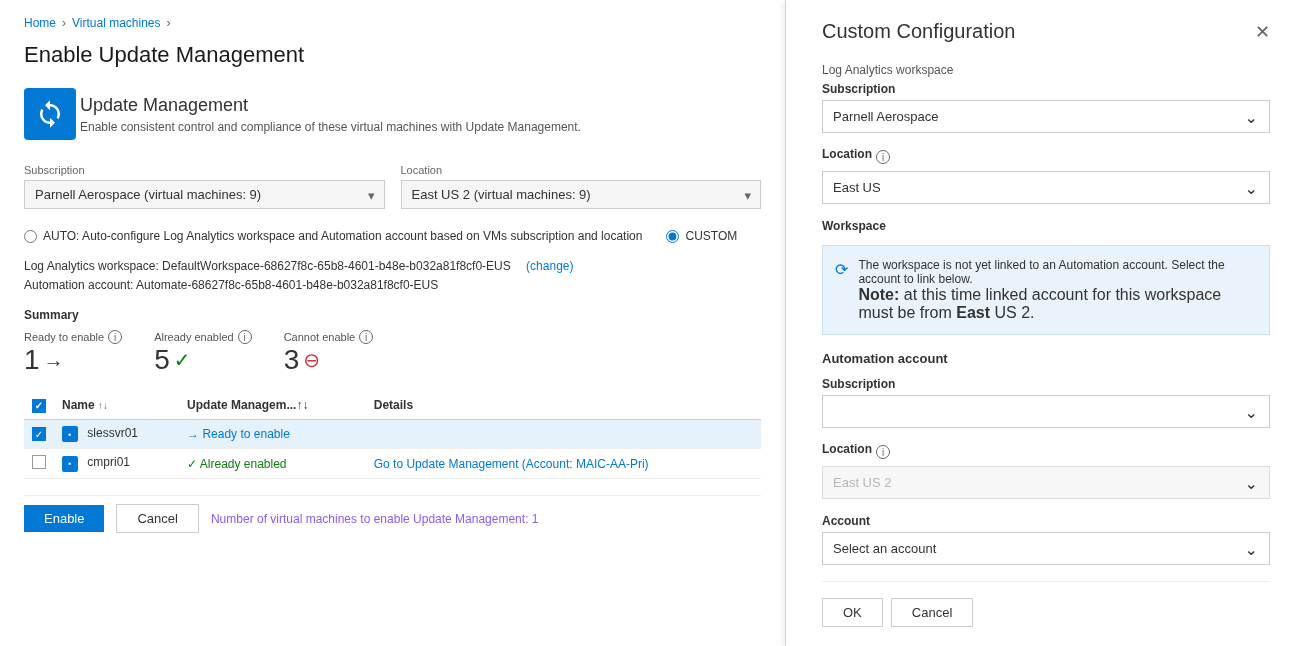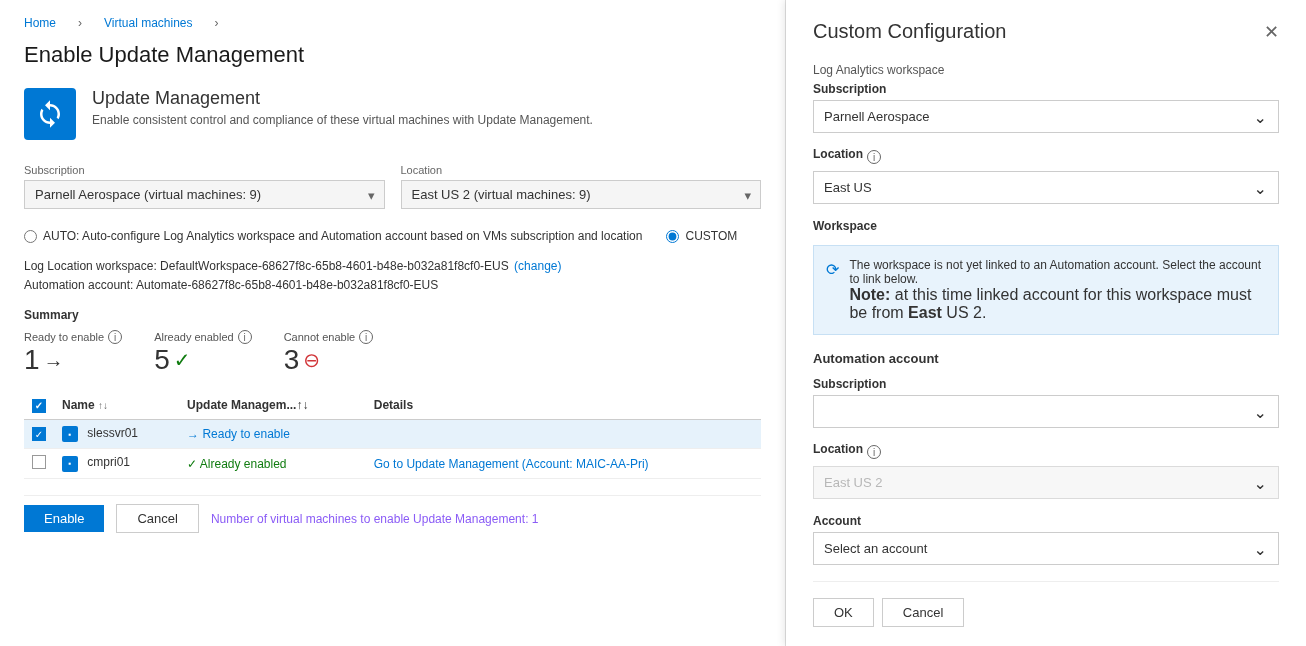--- a/index.html
+++ b/index.html
@@ -1,25 +1,25 @@
 <!DOCTYPE html>
 <html><head>
   <meta charset="utf-8">
   <style>
     * { box-sizing: border-box; margin: 0; padding: 0; }
     body { font-family: 'Segoe UI', Arial, sans-serif; font-size: 13px; background: #fff; color: #333; display: flex; height: 646px; overflow: hidden; }
 
     
     .left-panel { flex: 1; padding: 16px 24px; overflow-y: auto; border-right: 1px solid #e0e0e0; position: relative; }
-    .breadcrumb { display: flex; align-items: center; gap: 22px; font-size: 12px; color: #0078d4; margin-bottom: 12px; text-align: right; }
+    .breadcrumb { display: flex; align-items: center; gap: 6px; font-size: 12px; color: #0078d4; margin-bottom: 12px; text-align: right; }
     .breadcrumb span { color: #666; }
     .breadcrumb a { color: #0078d4; text-decoration: none; cursor: pointer; }
     .page-title { font-size: 22px; font-weight: 300; color: #1a1a1a; margin-bottom: 20px; }
 
-    .icon-banner { display: flex; align-items: flex-start; gap: 16px; margin-bottom: 24px; }
+    .icon-banner { display: flex; align-items: center; gap: 4px; margin-bottom: 24px; }
     .icon-box { width: 52px; height: 52px; background: #0078d4; border-radius: 4px; display: flex; align-items: center; justify-content: center; flex-shrink: 0; }
     .icon-box svg { width: 30px; height: 30px; fill: white; }
     .banner-text h2 { font-size: 18px; font-weight: 400; margin-bottom: 4px; }
     .banner-text p { font-size: 12px; color: #555; }
 
     .form-row { display: flex; gap: 16px; margin-bottom: 20px; }
     .form-group { flex: 1; }
     .form-label { font-size: 11px; color: #666; margin-bottom: 4px; display: block; }
     .form-select { width: 100%; border: 1px solid #ccc; padding: 6px 10px; font-size: 13px; color: #333; background: #f5f5f5; appearance: none; display: flex; align-items: center; justify-content: space-between; cursor: default; }
     .select-wrapper { position: relative; }
@@ -55,21 +55,21 @@
     .check-blue { background: #0078d4; border: 1px solid #0078d4; color: white; width: 14px; height: 14px; display: inline-flex; align-items: center; justify-content: center; font-size: 10px; }
     .check-empty { border: 1px solid #999; width: 14px; height: 14px; display: inline-block; }
 
     
     .footer { display: flex; align-items: center; gap: 12px; padding-top: 8px; border-top: 1px solid #eee; }
     .btn-enable { background: #0078d4; color: white; border: none; padding: 6px 20px; font-size: 13px; cursor: pointer; }
     .btn-cancel { background: white; color: #333; border: 1px solid #ccc; padding: 6px 20px; font-size: 13px; cursor: pointer; }
     .footer-note { font-size: 12px; color: #8b5cf6; }
 
     
-    .right-panel { width: 520px; flex-shrink: 0; padding: 20px 27px; overflow-y: auto; background: #fff; box-shadow: -2px 0 8px rgba(0,0,0,0.1); position: relative; }
+    .right-panel { width: 520px; flex-shrink: 0; padding: 20px 36px; overflow-y: auto; background: #fff; box-shadow: -2px 0 8px rgba(0,0,0,0.1); position: relative; }
     .panel-header { display: flex; justify-content: space-between; align-items: center; margin-bottom: 20px; }
     .panel-title { font-size: 20px; font-weight: 300; }
     .close-btn { background: none; border: none; font-size: 18px; cursor: pointer; color: #666; }
 
     .section-label { font-size: 12px; color: #555; margin-bottom: 4px; }
     .section-sublabel { font-size: 12px; font-weight: 600; color: #333; margin-bottom: 6px; }
     .right-select-wrapper { position: relative; margin-bottom: 14px; }
     .right-select-wrapper::after { content: '⌄'; position: absolute; right: 12px; top: 50%; transform: translateY(-50%); color: #333; pointer-events: none; font-size: 16px; }
     .right-select { width: 100%; border: 1px solid #ccc; padding: 8px 32px 8px 10px; font-size: 13px; color: #333; background: white; appearance: none; cursor: pointer; outline: none; }
     .right-select.active-blue { border: 2px solid #0078d4; }
@@ -135,23 +135,23 @@
       </label>
       <label class="radio-item">
         <input type="radio" name="config" checked="" style="">
         <span>CUSTOM</span>
       </label>
     </div>
   </div>
 
   <div style="margin-bottom:16px; font-size:12px;">
     <div>
-      <span class="label">Log Location workspace:</span>
+      <span class="label">Log Analytics workspace:</span>
       <span>DefaultWorkspace-68627f8c-65b8-4601-b48e-b032a81f8cf0-EUS</span>
-      <a style="color:#0078d4;text-decoration:none;margin-left:2px;">(change)</a>
+      <a style="color:#0078d4;text-decoration:none;margin-left:12px;">(change)</a>
     </div>
     <div style="margin-top:5px;">
       <span class="label">Automation account:</span>
       <span>Automate-68627f8c-65b8-4601-b48e-b032a81f8cf0-EUS</span>
     </div>
   </div>
 
   <div class="summary-section">
     <div class="summary-title">Summary</div>
     <div class="summary-row">

